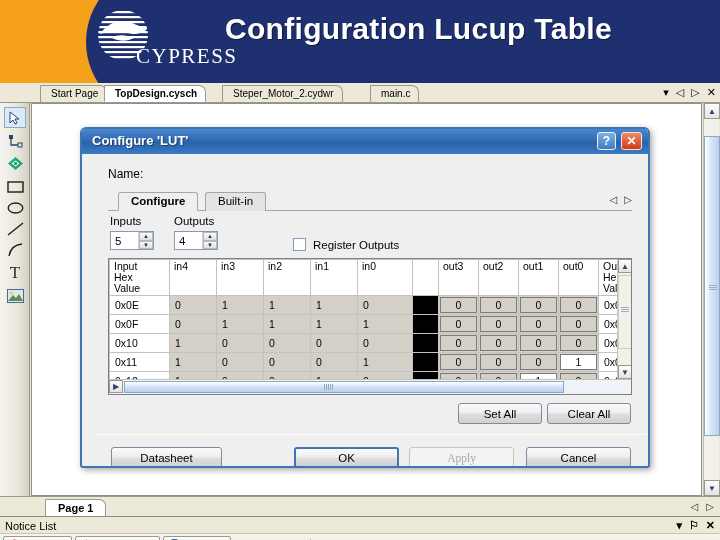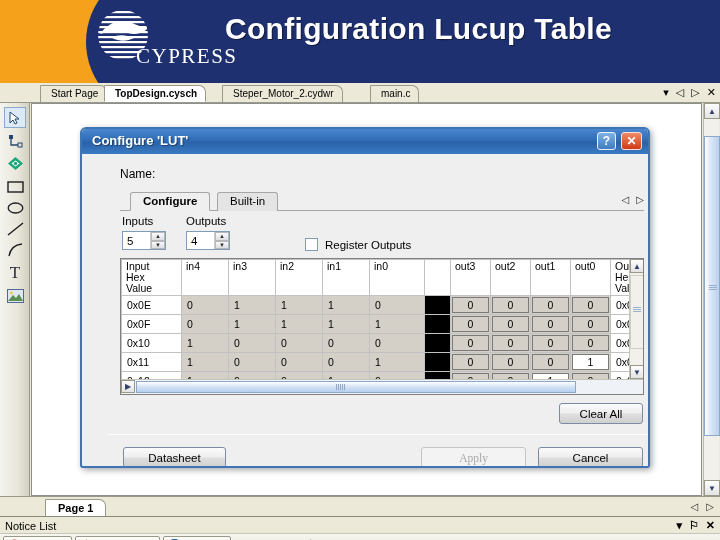--- a/index.html
+++ b/index.html
@@ -239,21 +239,21 @@
     display: flex; align-items: center; justify-content: center;
   }
   .dlg-close {
     position: absolute; right: 6px; top: 3px;
     width: 21px; height: 18px;
     background: linear-gradient(to bottom,#f08b67,#cf3a16);
     border: 1px solid #f6e0d6; border-radius: 3px;
     color: #ffffff; font-weight: bold; font-size: 12px;
     display: flex; align-items: center; justify-content: center;
   }
-  .dlg-body { position: absolute; left: 16px; top: 25px; width: 100%; bottom: 0; background: #efefef; }
+  .dlg-body { position: absolute; left: 4px; top: 25px; width: 100%; bottom: 0; background: #efefef; }
 
   .name-label { position: absolute; left: 22px; top: 13px; font-size: 12px; color: #000; }
   .name-input {
     position: absolute; left: 80px; top: 9px; width: 466px; height: 20px;
     background: #ffffff; border: 1px solid #7f9db9;
     font-size: 12px; color: #000;
     display: flex; align-items: center; padding-left: 3px;
   }
   .name-sel { background: #3d6fb5; color: #ffffff; padding: 0 1px; }
 
@@ -707,25 +707,27 @@
             <div class="sb-btn" style="width:14px;height:14px;top:106px;">▼</div>
           </div>
           <div class="tbl-hscroll">
             <div class="sb-btn" style="width:14px;height:13px;left:0;top:0;">◀</div>
             <div class="hthumb"></div>
             <div class="hgrip"></div>
             <div class="sb-btn" style="width:14px;height:13px;right:0;top:0;">▶</div>
           </div>
         </div>
 
+        <div class="btn" style="left:372px;top:249px;width:84px;">Set All</div>
         <div class="btn" style="left:461px;top:249px;width:84px;">Clear All</div>
 
         <div class="dlg-sep" style="top:280px;"></div>
 
-        <div class="btn" style="left:25px;top:293px;width:103px;">Datasheet</div>
+        <div class="btn" style="left:25px;top:293px;width:111px;">Datasheet</div>
+        <div class="btn default" style="left:208px;top:293px;width:105px;">OK</div>
         <div class="btn disabled" style="left:323px;top:293px;width:105px;">Apply</div>
         <div class="btn" style="left:440px;top:293px;width:105px;">Cancel</div>
 
       </div>
     </div>
 
   </div>
 </div>
 
 </body></html>

